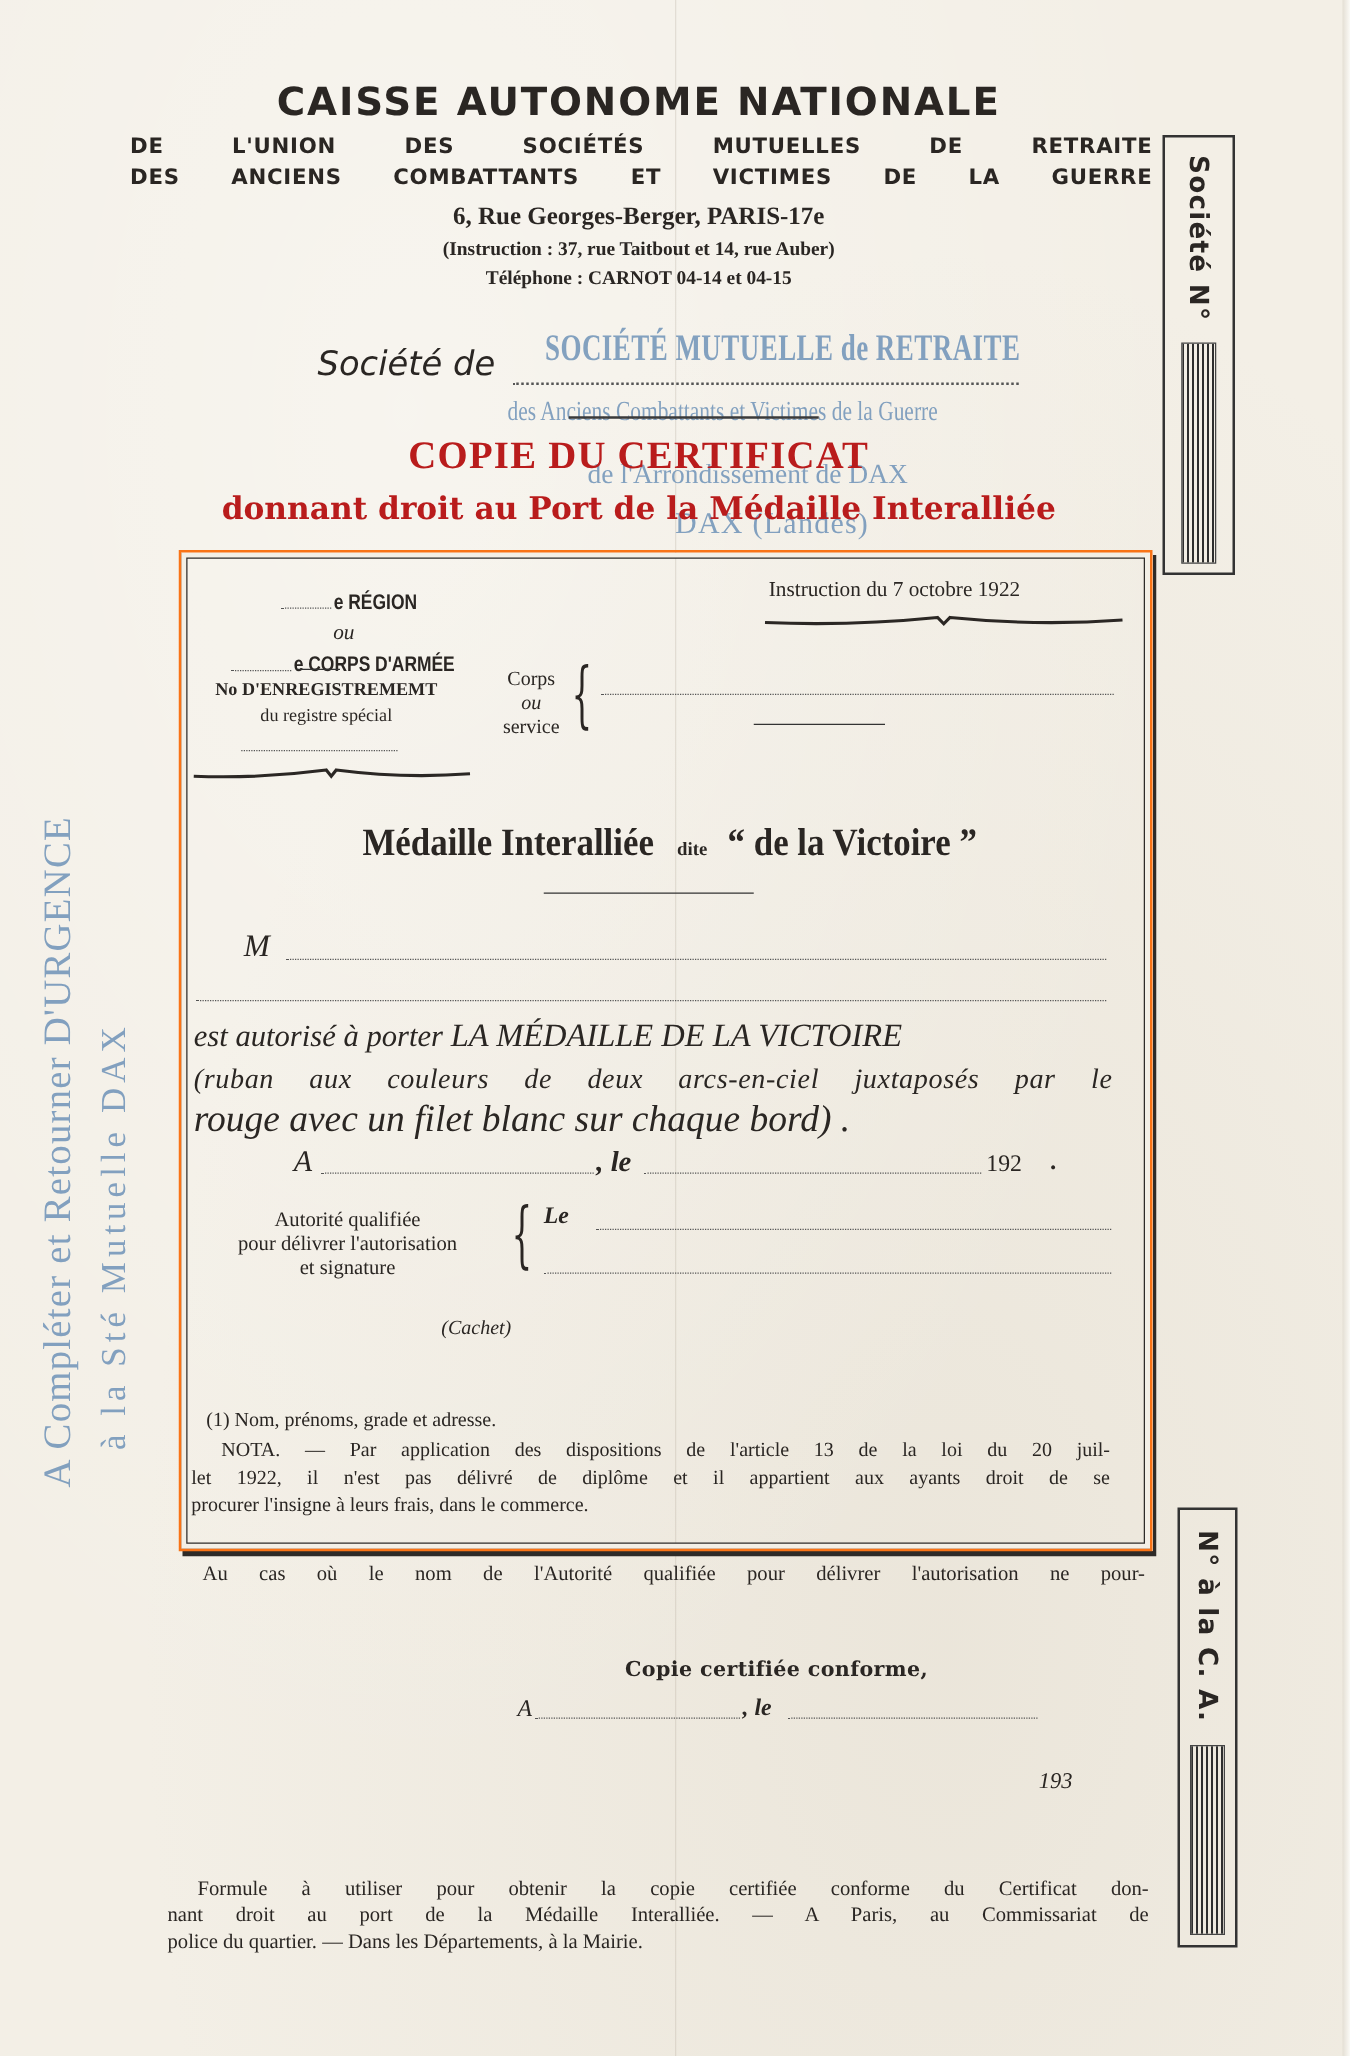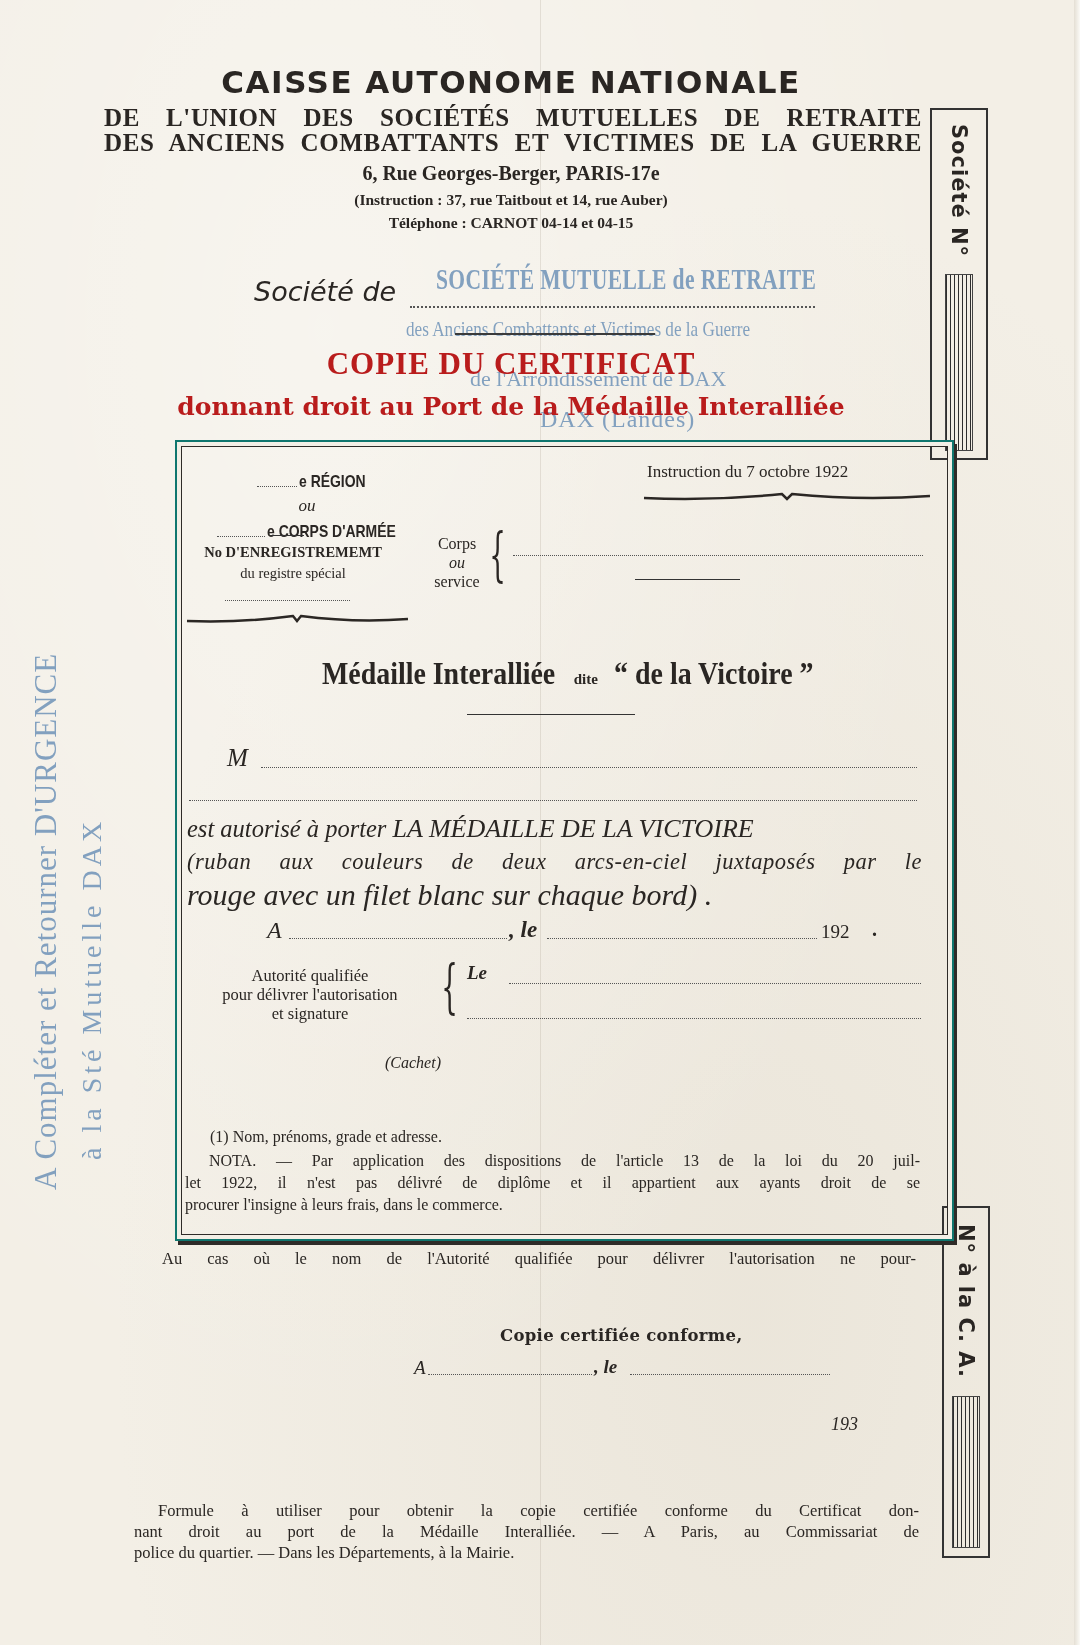--- a/index.html
+++ b/index.html
@@ -17,21 +17,21 @@
   .serif { font-family:"DejaVu Serif", "Liberation Serif", serif; }
   .lserif { font-family:"Liberation Serif", "DejaVu Serif", serif; }
   .center { text-align:center; }
   .ink { color:#b91c1c; }
   .stamp { color:#6f93b8; opacity:0.85; }
   .fold-v { position:absolute; left:540px; top:0; width:1px; height:1645px; background:rgba(170,160,145,0.25); }
   .edge-r { position:absolute; right:0; top:0; width:6px; height:1645px; background:linear-gradient(to right, #e4dfd4, #fbfaf6); }
 
   
   .h1 { left:100px; width:822px; top:64px; font-size:31px; font-weight:bold; letter-spacing:1.5px; }
-  .h2 { left:104px; width:818px; top:105px; font-size:25px; font-weight:bold; letter-spacing:0.6px; line-height:25px; text-align:justify; text-align-last:justify;font-family:Liberation Serif, serif; }
+  .h2 { left:104px; width:818px; top:105px; font-size:17px; font-weight:bold; letter-spacing:0.6px; line-height:25px; text-align:justify; text-align-last:justify; }
   .addr { left:100px; width:822px; top:162px; font-size:20px; font-weight:bold; }
   .anc { left:100px; width:822px; top:191px; font-size:15.5px; font-weight:bold; }
   .tel { left:100px; width:822px; top:214px; font-size:15.5px; font-weight:bold; }
 
   .soc-label { left:254px; top:276px; font-size:27px; font-style:italic; font-family:"DejaVu Sans", sans-serif; font-weight:normal; }
   .soc-dots { left:410px; top:306px; width:405px; border-bottom:2px dotted #555; }
   .stamp1 { left:436px; top:262px; font-size:30px; font-weight:bold; letter-spacing:0.5px; transform:scaleX(0.72); transform-origin:left; font-family:"Liberation Serif", serif; }
   .stamp2 { left:406px; top:316px; font-size:22px; transform:scaleX(0.78); transform-origin:left; font-family:"Liberation Serif", serif; }
   .stamp2-line { left:455px; top:333px; width:200px; border-top:2px solid #3a3a3a; }
   .stamp3 { left:470px; top:366px; font-size:22px; font-family:"Liberation Serif", serif; }
@@ -41,21 +41,21 @@
   .subtitle { left:100px; width:822px; top:392px; font-size:25px; font-weight:bold; font-family:"DejaVu Serif", serif; }
 
   
   .sidebox { border:2px solid #333; background:transparent; }
   .sidebox .vtext { position:absolute; left:50%; writing-mode:vertical-rl; transform:translateX(-50%); font-family:"DejaVu Sans", sans-serif; font-weight:bold; font-size:21px; letter-spacing:1px; }
   .hatch { position:absolute; left:50%; transform:translateX(-50%); width:26px;
     background:repeating-linear-gradient(to right, #2e2e2e 0, #2e2e2e 1.5px, transparent 1.5px, transparent 4px);
     border:1px solid #444; }
 
   
-  .mainbox { left:143px; top:440px; width:775px; height:797px; border:2px solid #0f766e; box-shadow: 3px 4px 0 0 #2e2b28, inset 0 0 0 4px #f3efe6, inset 0 0 0 5px #2e2b28; margin-left: 32px; }
+  .mainbox { left:143px; top:440px; width:775px; height:797px; border:2px solid #f97316; box-shadow: 3px 4px 0 0 #2e2b28, inset 0 0 0 4px #f3efe6, inset 0 0 0 5px #2e2b28; }
   .mb { position:absolute; }
 
   .dots { border-bottom:1.5px dotted #555; position:absolute; }
   .hr { position:absolute; border-top:2px solid #333; }
 
   .cond { font-family:"Liberation Sans", sans-serif; font-weight:bold; transform:scaleX(0.82); transform-origin:left; display:inline-block; }
   .brace { position:absolute; font-family:"DejaVu Serif", serif; font-size:58px; transform:scaleX(0.45); line-height:1; }
 
   .swash { position:absolute; height:14px; }
 
@@ -162,21 +162,21 @@
     <div>Autorité qualifiée</div>
     <div>pour délivrer l'autorisation</div>
     <div>et signature</div>
   </div>
   <div class="brace" style="left:254px; top:516px;">{</div>
   <div class="mb lserif" style="left:290px; top:520px; font-size:19px; font-style:italic; font-weight:bold;">Le</div>
   <div class="dots" style="left:332px; width:412px; top:541px;"></div>
   <div class="dots" style="left:290px; width:454px; top:576px;"></div>
   <div class="mb lserif" style="left:208px; top:612px; font-size:16px; font-style:italic;">(Cachet)</div>
 
-  <div class="mb lserif" style="left:33px; top:686px; font-size:16px;">(1) Nom, prénoms, grade et adresse.</div>
+  <div class="mb lserif" style="left:20px; top:686px; font-size:16px;">(1) Nom, prénoms, grade et adresse.</div>
   <div class="mb lserif" style="left:8px; top:708px; width:735px; font-size:16px; line-height:22px;">
     <div style="padding-left:24px; text-align:justify; text-align-last:justify;">NOTA. — Par application des dispositions de l'article 13 de la loi du 20 juil-</div>
     <div style="text-align:justify; text-align-last:justify;">let 1922, il n'est pas délivré de diplôme et il appartient aux ayants droit de se</div>
     <div>procurer l'insigne à leurs frais, dans le commerce.</div>
   </div>
 </div>
 
 <div class="abs lserif" style="left:138px; top:1248px; width:778px; font-size:16.5px; line-height:22px;">
   <div style="padding-left:24px; text-align:justify; text-align-last:justify;">Au cas où le nom de l'Autorité qualifiée pour délivrer l'autorisation ne pour-</div>
 </div>

